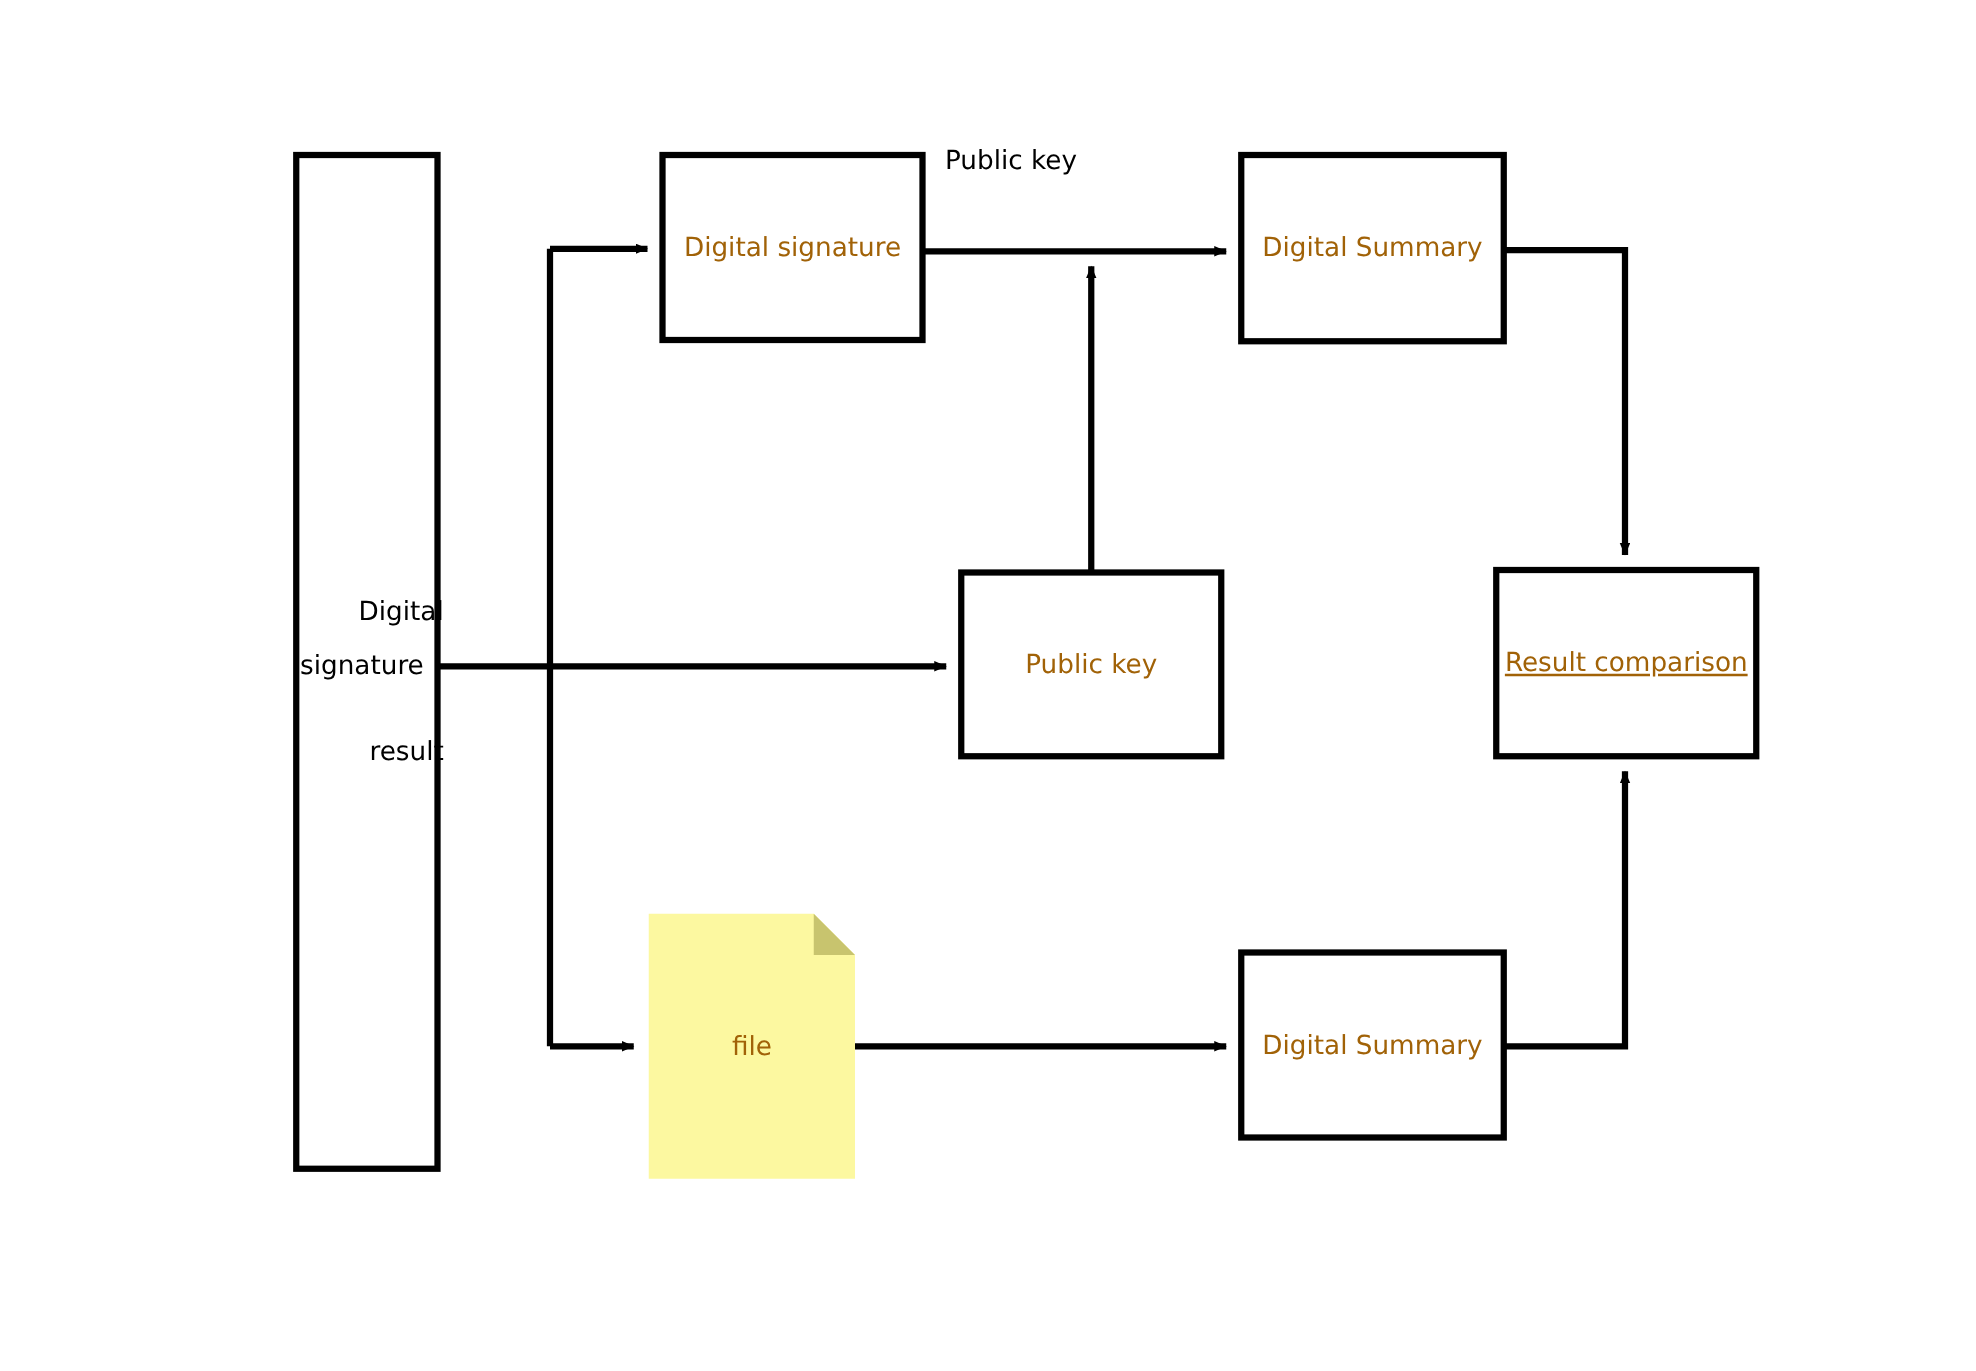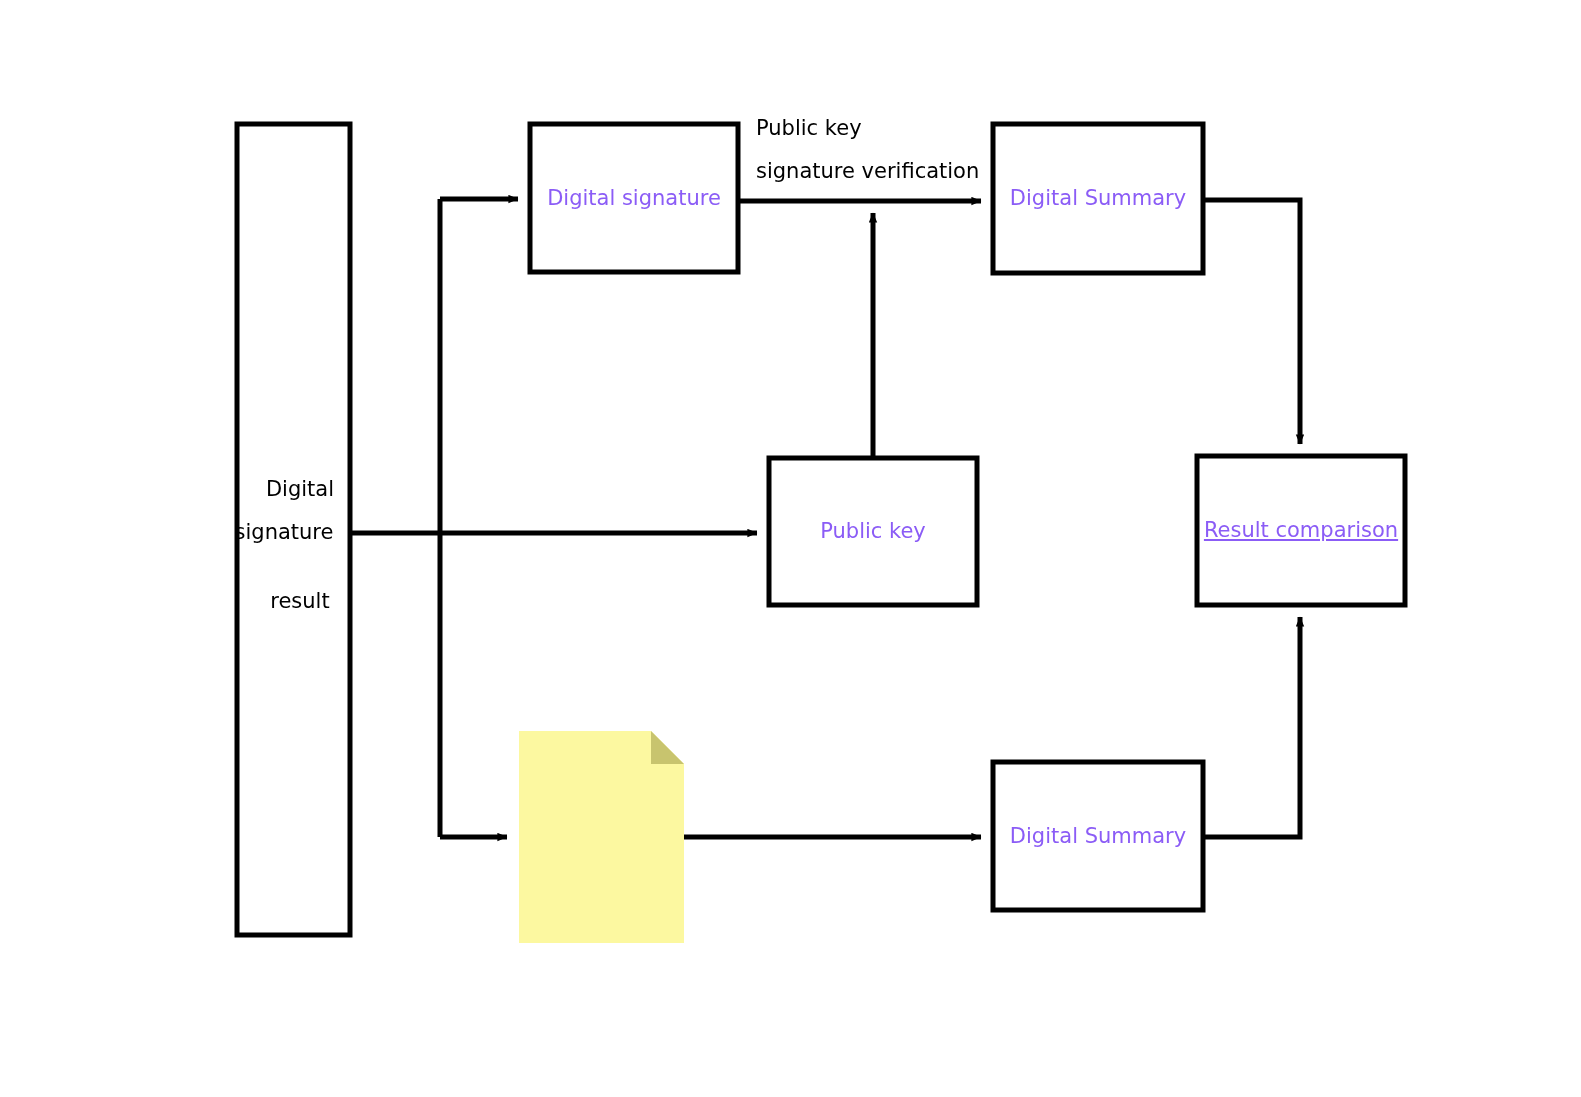--- a/index.html
+++ b/index.html
@@ -25,41 +25,41 @@
     top: 0;
     width: 1581px;
     height: 1097px;
   }
   .node-label {
     position: absolute;
     display: flex;
     align-items: center;
     justify-content: center;
     text-align: center;
-    color: #8b5cf6;
+    color: #a16207;
     font-size: 21px;
     line-height: 1.0;
     white-space: pre;
     pointer-events: none;
   }
   .edge-label {
     position: absolute;
     color: #000000;
     font-size: 21px;
     line-height: 43px;
     white-space: pre;
     text-align: left;
   }
   .left-label {
     position: absolute;
     color: #000000;
     font-size: 21px;
     line-height: 43px;
     white-space: pre;
-    text-align: center;
+    text-align: right;
   }
 </style>
 </head>
 <body>
 
 <div id="diagram-root">
 
   <svg id="diagram-svg" viewBox="0 0 1581 1097">
     <defs>
       <marker id="arrow" markerWidth="11" markerHeight="11" refX="9.6" refY="4.2" orient="auto" markerUnits="userSpaceOnUse">
@@ -110,20 +110,20 @@
   <div class="left-label" style="left:245px; top:580px; width:110px;">result</div>
 
   <div class="node-label" style="left:530px; top:124px; width:208px; height:148px;">Digital signature</div>
 
   <div class="node-label" style="left:993px; top:124px; width:210px; height:149px;">Digital Summary</div>
 
   <div class="node-label" style="left:769px; top:458px; width:208px; height:147px;">Public key</div>
 
   <div class="node-label" style="left:1197px; top:456px; width:208px; height:149px;text-decoration:underline;">Result comparison</div>
 
+  <div class="node-label" style="left:519px; top:731px; width:165px; height:212px;">file</div>
 
   <div class="node-label" style="left:993px; top:762px; width:210px; height:148px;">Digital Summary</div>
 
   <div class="edge-label" style="left:756px; top:107px; width:260px;">Public key</div>
-  <div class="edge-label" style="left:756px; top:150px; width:300px;">signature verification</div>
 
 
 </div>
 
 </body></html>

